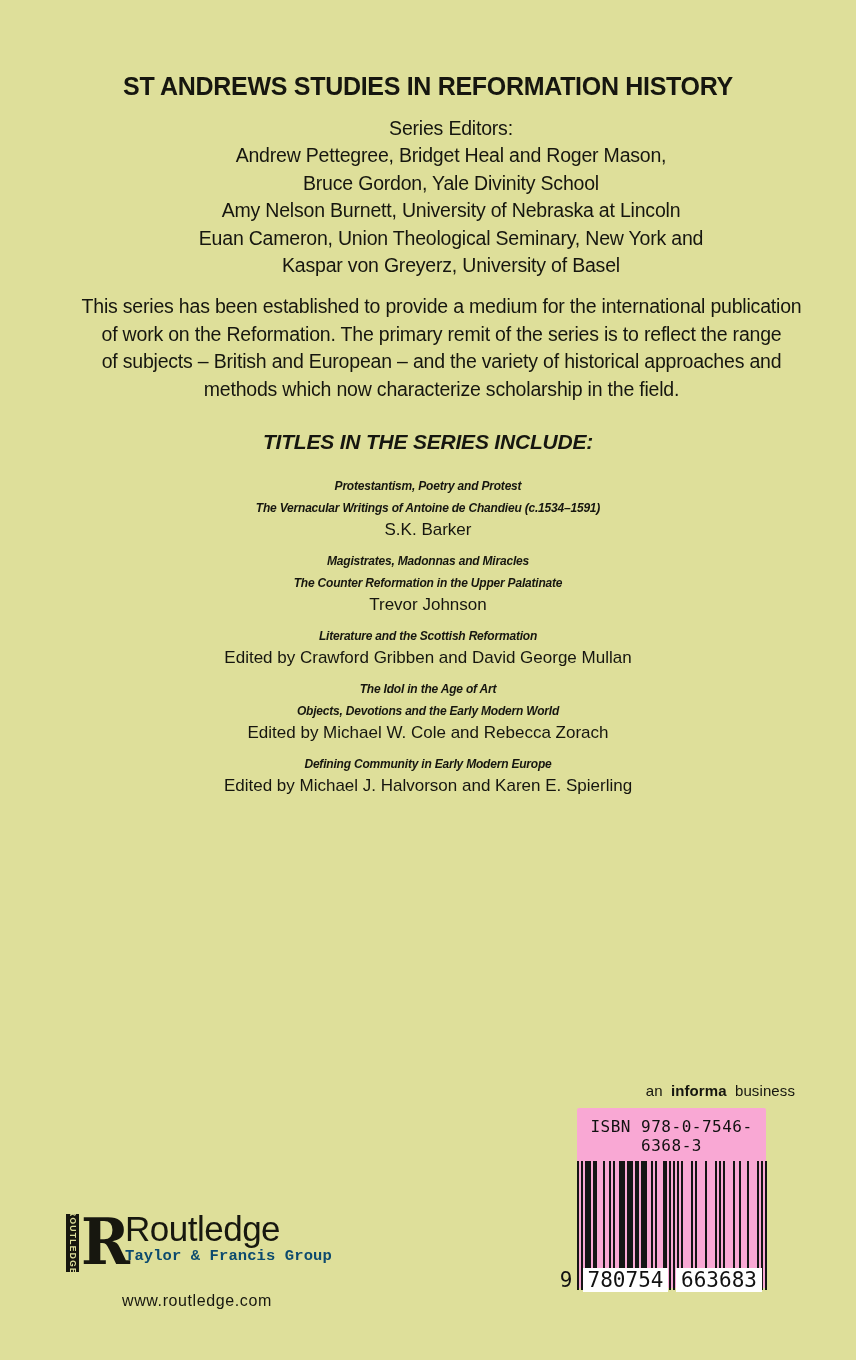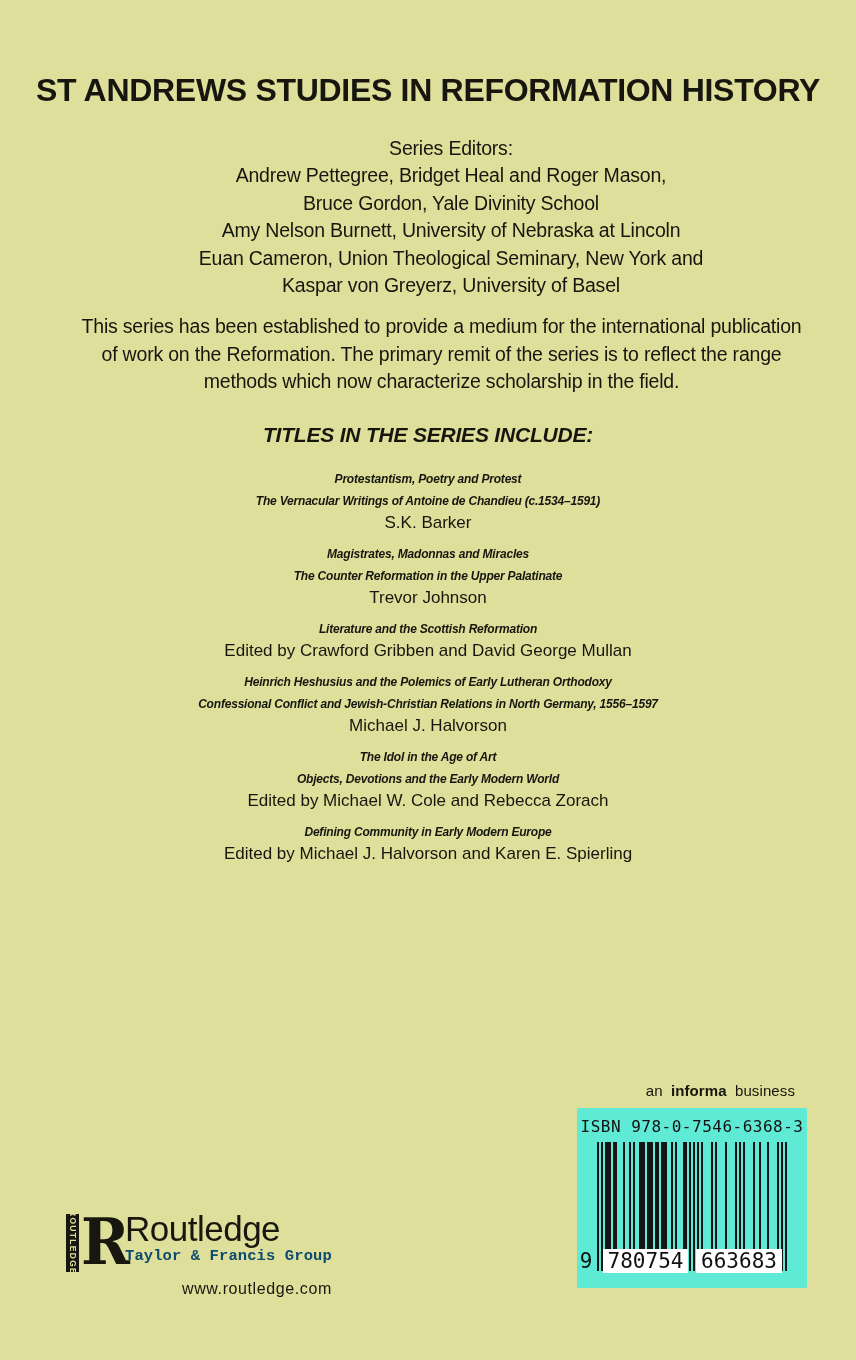--- a/index.html
+++ b/index.html
@@ -7,26 +7,26 @@
     position:relative;
     width:856px;height:1360px;
     background:#dedf9a;
     color:#16160f;
     font-family:"Liberation Sans", sans-serif;
     overflow:hidden;
   }
   .series-title{
     margin:72px 30px 0;
     text-align:center;
-    font-size:32px;
+    font-size:25px;
     font-weight:bold;
     letter-spacing:-0.3px;
   }
   .editors{
-    margin-top:26px;
+    margin-top:14px;
     text-align:center;
     font-size:19.5px;
     line-height:27.4px;
     letter-spacing:-0.2px;
     padding-left:46px;
   }
   .blurb{
     margin-top:14px;
     text-align:center;
     font-size:19.5px;
@@ -59,22 +59,22 @@
     font-size:15px;
     letter-spacing:0.1px;
   }
   .informa .brand{font-weight:bold;}
   .informa span{display:inline-block;}
   .informa .sp{margin-right:4px;}
 
   .barcode-box{
     position:absolute;
     left:577px;top:1108px;
-    width:230px;height:180px;
-    background:#5eead4;
+    width:189px;height:180px;
+    background:#f9a8d4;
     border-radius:2px;
   }
   .isbn-label{
     margin-top:9px;
     text-align:center;
     font-family:"DejaVu Sans Mono", monospace;
     font-size:16px;
     letter-spacing:0.5px;
     color:#111;
   }
@@ -139,25 +139,24 @@
   }
   .logo-group{
     font-size:15.5px;
     font-weight:bold;
     line-height:19px;
     letter-spacing:0.1px;
     color:#0c4a6e;
     font-family:Liberation Mono, monospace;
   }
   .logo-site{
-    margin:8px 0 0 56px;
+    margin:20px 0 0 56px;
     font-size:16px;
     letter-spacing:0.6px;
     color:#17170f;
-    text-align:right;
   }
 </style>
 </head>
 <body>
 
 <div class="cover">
 
   <h1 class="series-title">ST ANDREWS STUDIES IN REFORMATION HISTORY</h1>
 
   <div class="editors">
@@ -167,44 +166,40 @@
         <div>Bruce Gordon, Yale Divinity School</div>
         <div>Amy Nelson Burnett, University of Nebraska at Lincoln</div>
         <div>Euan Cameron, Union Theological Seminary, New York and</div>
         <div>Kaspar von Greyerz, University of Basel</div>
       </div>
   </div>
 
   <div class="blurb">
       <div>This series has been established to provide a medium for the international publication</div>
       <div>of work on the Reformation. The primary remit of the series is to reflect the range</div>
+      <div>of subjects – British and European – and the variety of historical approaches and</div>
       <div>methods which now characterize scholarship in the field.</div>
     </div>
 
   <h2 class="titles-heading">TITLES IN THE SERIES INCLUDE:</h2>
 
   <div class="titles">
       <div class="title-group">
         <div class="t-line">Protestantism, Poetry and Protest</div>
         <div class="t-line">The Vernacular Writings of Antoine de Chandieu (c.1534–1591)</div>
         <div class="t-byline">S.K. Barker</div>
       </div>
       <div class="title-group">
         <div class="t-line">Magistrates, Madonnas and Miracles</div>
         <div class="t-line">The Counter Reformation in the Upper Palatinate</div>
         <div class="t-byline">Trevor Johnson</div>
       </div>
       <div class="title-group">
         <div class="t-line">Literature and the Scottish Reformation</div>
         <div class="t-byline">Edited by Crawford Gribben and David George Mullan</div>
-      </div>
-      <div class="title-group">
-        <div class="t-line">Heinrich Heshusius and the Polemics of Early Lutheran Orthodoxy</div>
-        <div class="t-line">Confessional Conflict and Jewish-Christian Relations in North Germany, 1556–1597</div>
-        <div class="t-byline">Michael J. Halvorson</div>
       </div>
       <div class="title-group">
         <div class="t-line">The Idol in the Age of Art</div>
         <div class="t-line">Objects, Devotions and the Early Modern World</div>
         <div class="t-byline">Edited by Michael W. Cole and Rebecca Zorach</div>
       </div>
       <div class="title-group">
         <div class="t-line">Defining Community in Early Modern Europe</div>
         <div class="t-byline">Edited by Michael J. Halvorson and Karen E. Spierling</div>
       </div>

